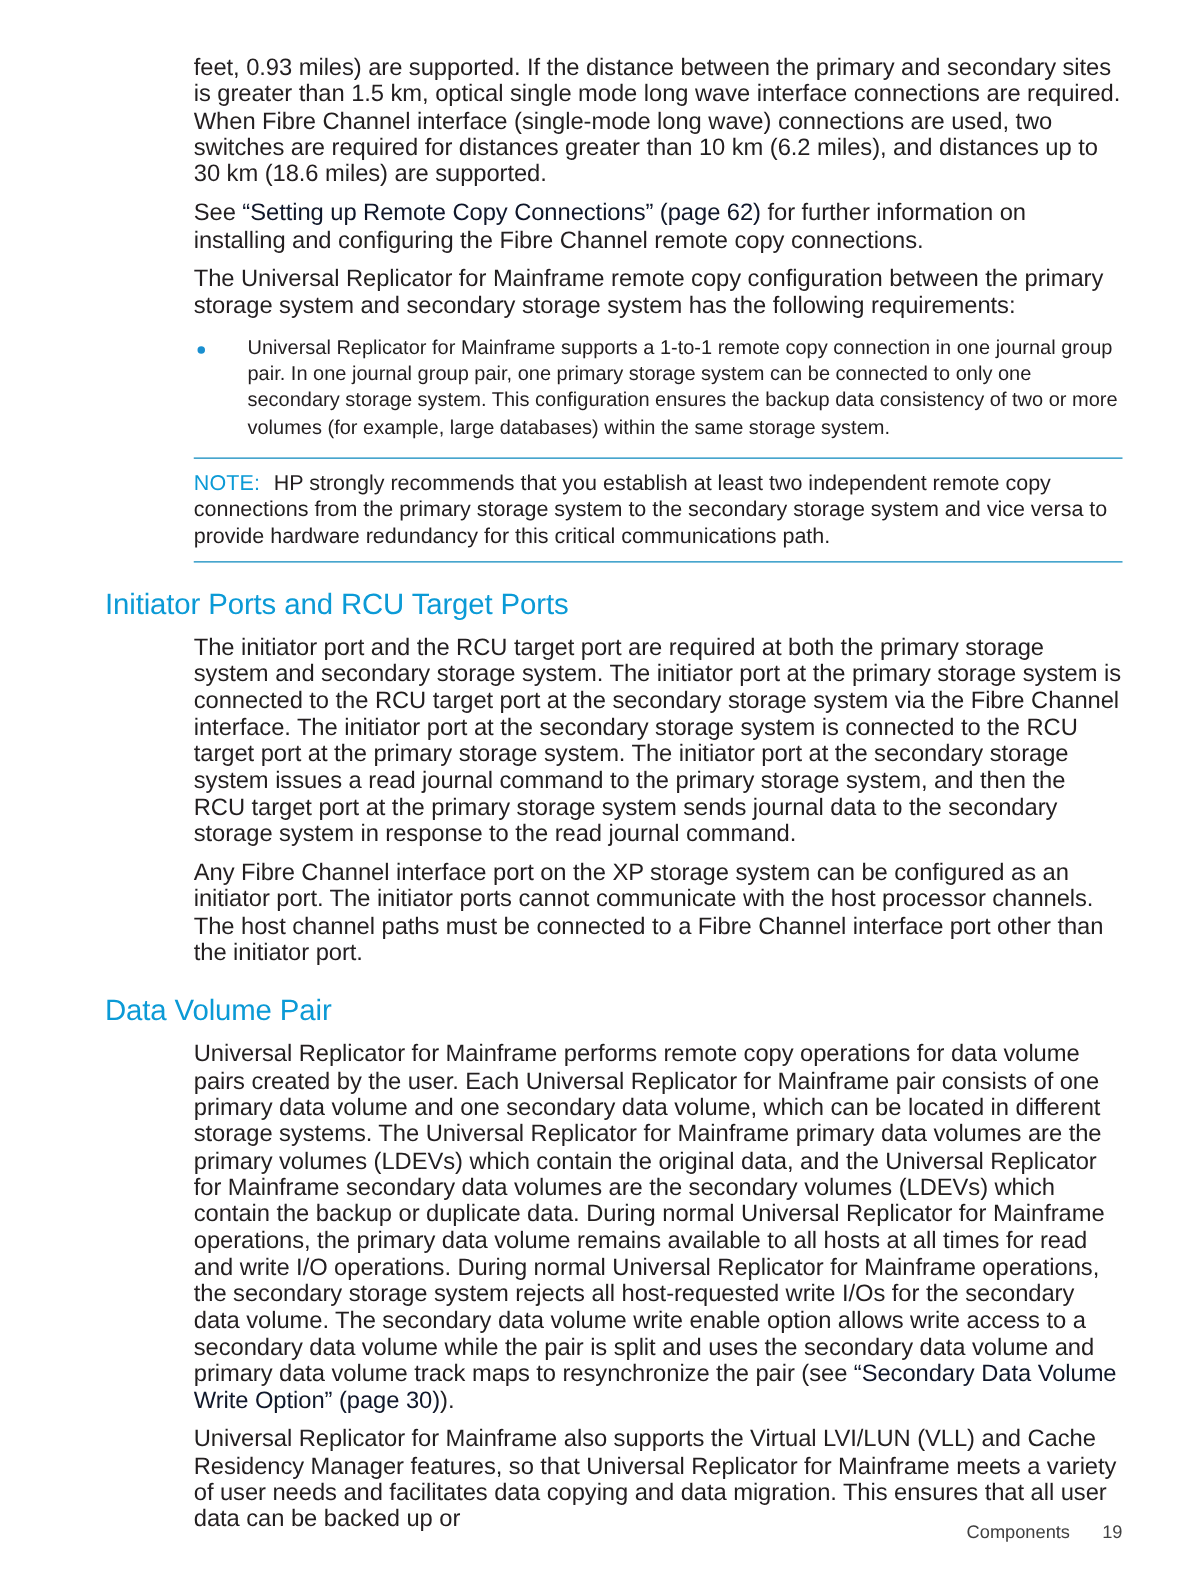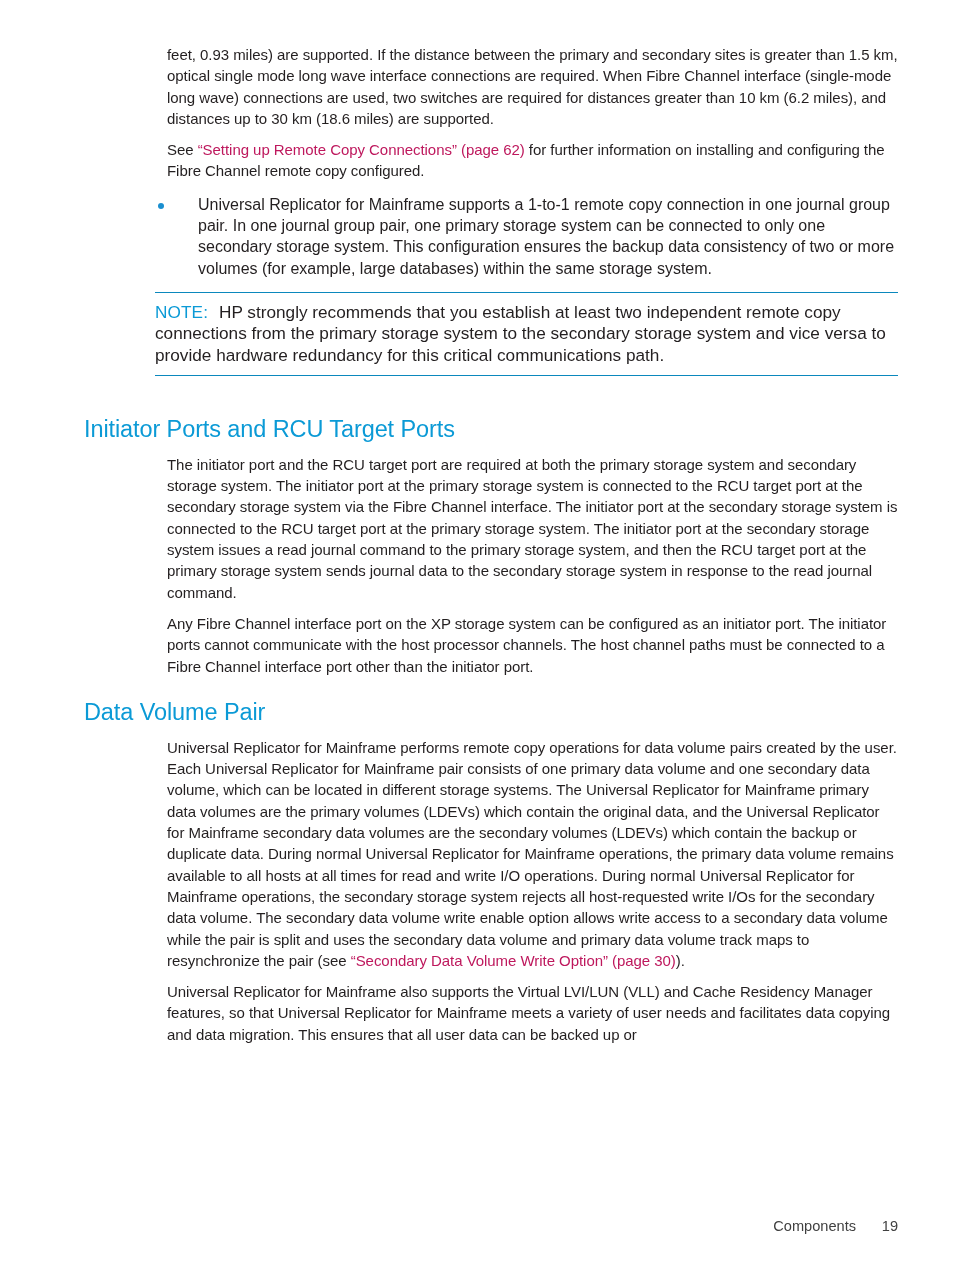--- a/index.html
+++ b/index.html
@@ -26,46 +26,46 @@
   }
 
   
   .body-col {
     margin-left: 71px;   
     margin-right: 0;
     width: 743px;        
   }
 
   p.para {
-    margin: 0 0 3px 12px;
-    font-size: 15px;
+    margin: 0 0 3px 0;
+    font-size: 19px;
     line-height: 21.3px;
     text-align: left;
     color: #231f20;
     letter-spacing: -0.05px;
   }
 
   p.para + p.para { margin-top: 10px; }
 
   a.xref, .xref {
-    color: #be185d;
+    color: #0f172a;
     text-decoration: none;
   }
 
   
   h2.section-heading {
     color: #0b9ad6;
     font-size: 23.5px;
     line-height: 27px;
     font-weight: normal;
     margin: 0;
     padding: 0;
     letter-spacing: -0.1px;
   }
-  .heading-wrap { margin-top: 40px; margin-bottom: 11px; }
+  .heading-wrap { margin-top: 20px; margin-bottom: 11px; }
   .heading-wrap.tight-top { margin-top: 22px; }
 
   
   ul.bullets {
     margin: 12px 0 0 0;
     padding: 0;
     list-style: none;
   }
   ul.bullets li {
     position: relative;
@@ -123,23 +123,24 @@
 </head>
 <body>
 
 <div class="page">
 
   <div class="body-col">
 
     <p class="para">feet, 0.93 miles) are supported. If the distance between the primary and secondary sites is greater than 1.5 km, optical single mode long wave interface connections are required. When Fibre Channel interface (single-mode long wave) connections are used, two switches are required for distances greater than 10 km (6.2 miles), and distances up to 30 km (18.6 miles) are supported.</p>
 
     <p class="para">
-      <span>See </span><a class="xref" href="#">“Setting up Remote Copy Connections” (page 62)</a><span> for further information on installing and configuring the Fibre Channel remote copy configured.</span>
+      <span>See </span><a class="xref" href="#">“Setting up Remote Copy Connections” (page 62)</a><span> for further information on installing and configuring the Fibre Channel remote copy connections.</span>
     </p>
 
+    <p class="para">The Universal Replicator for Mainframe remote copy configuration between the primary storage system and secondary storage system has the following requirements:</p>
 
     <ul class="bullets">
       <li>
         <span class="dot"></span>
         <span>Universal Replicator for Mainframe supports a 1-to-1 remote copy connection in one journal group pair. In one journal group pair, one primary storage system can be connected to only one secondary storage system. This configuration ensures the backup data consistency of two or more volumes (for example, large databases) within the same storage system.</span>
       </li>
     </ul>
   </div>
 
   <div class="note-block">

